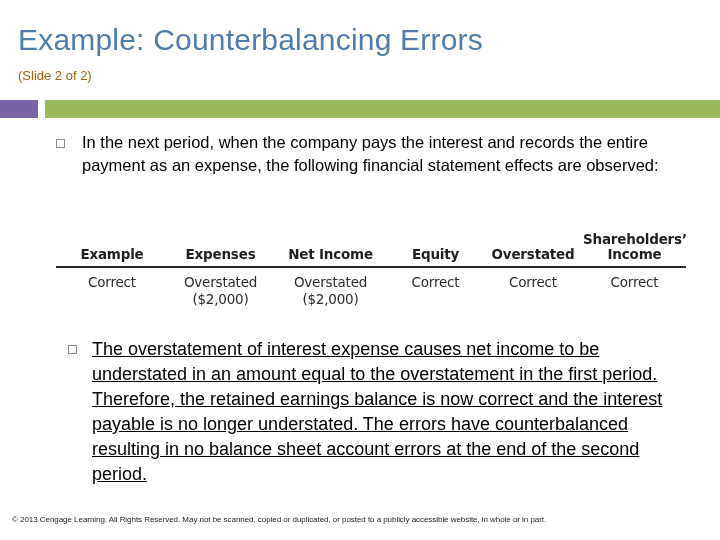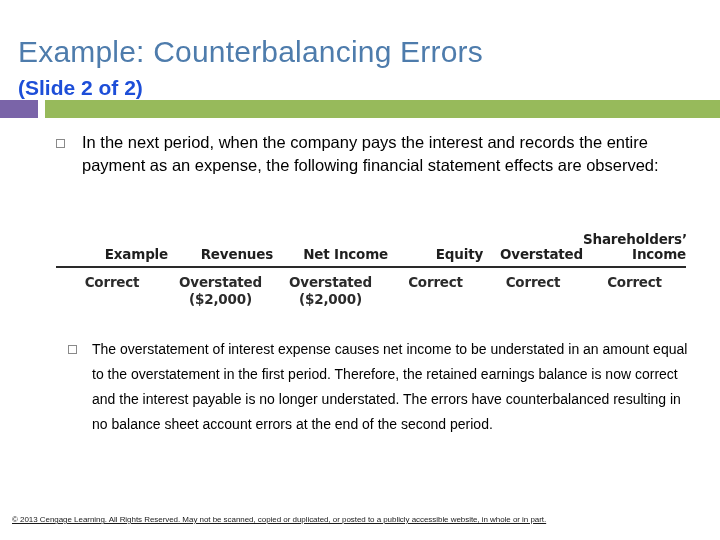--- a/index.html
+++ b/index.html
@@ -12,43 +12,43 @@
     background: #ffffff;
     font-family: "Liberation Sans", sans-serif;
     overflow: hidden;
     position: relative;
   }
 
   
   .slide-header {
     position: absolute;
     left: 0;
-    top: 16px;
+    top: 4px;
     width: 720px;
     height: 128px;
   }
   .slide-title {
     position: absolute;
     left: 18px;
     top: 18px;
     font-size: 30px;
     line-height: 36px;
     color: #4E7CAC;
     font-weight: normal;
     letter-spacing: 0.2px;
     white-space: nowrap;
   }
   .slide-subtitle {
     position: absolute;
     left: 18px;
     top: 62px;
-    font-size: 21px;
+    font-size: 13px;
     line-height: 19px;
-    color: #1d4ed8;
-    font-weight: bold;
+    color: #a16207;
+    font-weight: normal;
     white-space: nowrap;
   }
 
   
   .accent-purple {
     position: absolute;
     left: 0;
     top: 100px;
     width: 38px;
     height: 18px;
@@ -101,22 +101,23 @@
     flex: 1 1 auto;
     color: #000000;
     font-size: 16.5px;
     line-height: 23px;
   }
   .bullet-block.first .bullet-text {
     margin-left: 17px;
   }
   .bullet-block.second .bullet-text {
     margin-left: 15px;
-    font-size: 14px;
+    font-size: 18px;
     line-height: 25px;
+    text-decoration: underline;
   }
 
   
   .fin-table {
     position: absolute;
     left: 56px;
     top: 100px;
     width: 630px;
     height: 90px;
     font-family: "DejaVu Sans", sans-serif;
@@ -124,31 +125,31 @@
   }
   .fin-table table {
     width: 630px;
     border-collapse: collapse;
     table-layout: fixed;
   }
   .fin-table th {
     font-size: 13.5px;
     font-weight: bold;
     line-height: 15px;
-    text-align: right;
+    text-align: center;
     vertical-align: bottom;
     padding: 0 0 4px 0;
     border-bottom: 2.5px solid #2a2a2a;
     height: 44px;
     color: #1f1f1f;
     letter-spacing: -0.2px;
   }
   .fin-table td {
     font-size: 13.5px;
-    font-weight: bold;
+    font-weight: normal;
     line-height: 17px;
     text-align: center;
     vertical-align: top;
     padding-top: 6px;
     color: #2b2b2b;
     letter-spacing: -0.2px;
   }
   .cell-line2 {
     display: block;
   }
@@ -157,21 +158,20 @@
   .slide-footer {
     position: absolute;
     left: 12px;
     top: 514px;
     width: 700px;
     font-size: 8px;
     line-height: 11px;
     color: #1a1a1a;
     white-space: nowrap;
     letter-spacing: -0.05px;
-    text-decoration: underline;
   }
 </style>
 </head>
 <body>
 
 <div class="slide-header">
   <div class="slide-title">Example: Counterbalancing Errors</div>
   <div class="slide-subtitle">(Slide 2 of 2)</div>
 </div>
 
@@ -183,21 +183,21 @@
   <div class="bullet-block first">
     <span class="bullet-marker"></span>
     <span class="bullet-text">In the next period, when the company pays the interest and records the entire payment as an expense, the following financial statement effects are observed:</span>
   </div>
 
   <div class="fin-table">
     <table>
       <thead>
         <tr>
           <th style="width:112px">Example</th>
-          <th style="width:105px">Revenues</th>
+          <th style="width:105px">Expenses</th>
           <th style="width:115px">Net Income</th>
           <th style="width:95px">Equity</th>
           <th style="width:100px">Overstated</th>
           <th style="width:103px">
             <span class="cell-line2">Shareholders’</span>
             <span class="cell-line2">Income</span>
           </th>
         </tr>
       </thead>
       <tbody>

